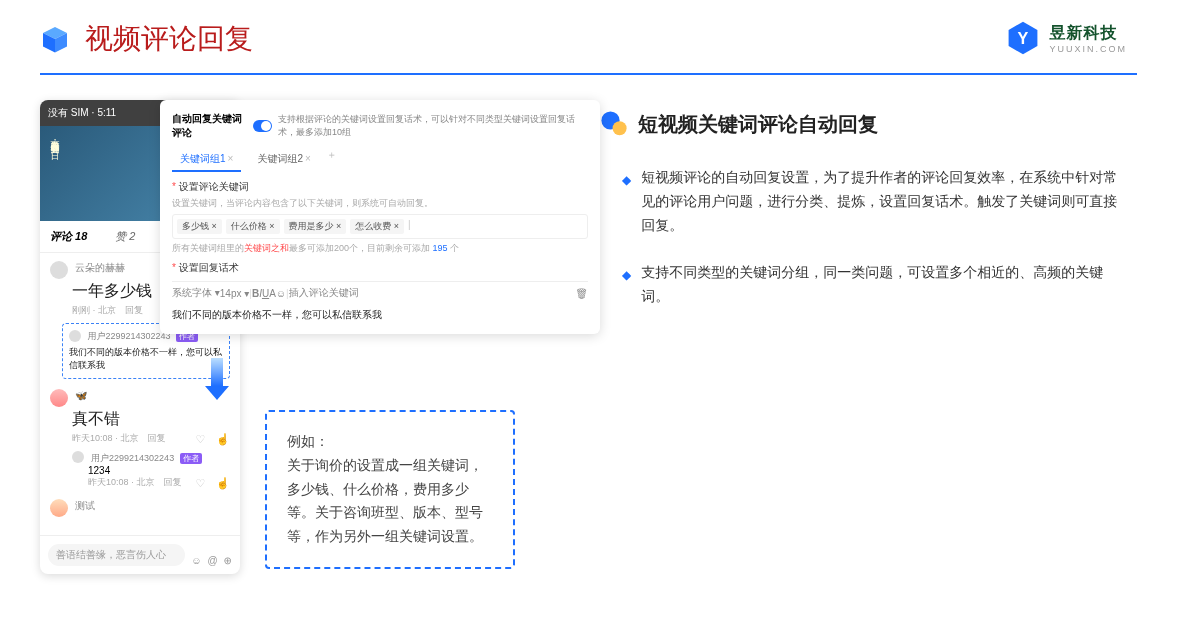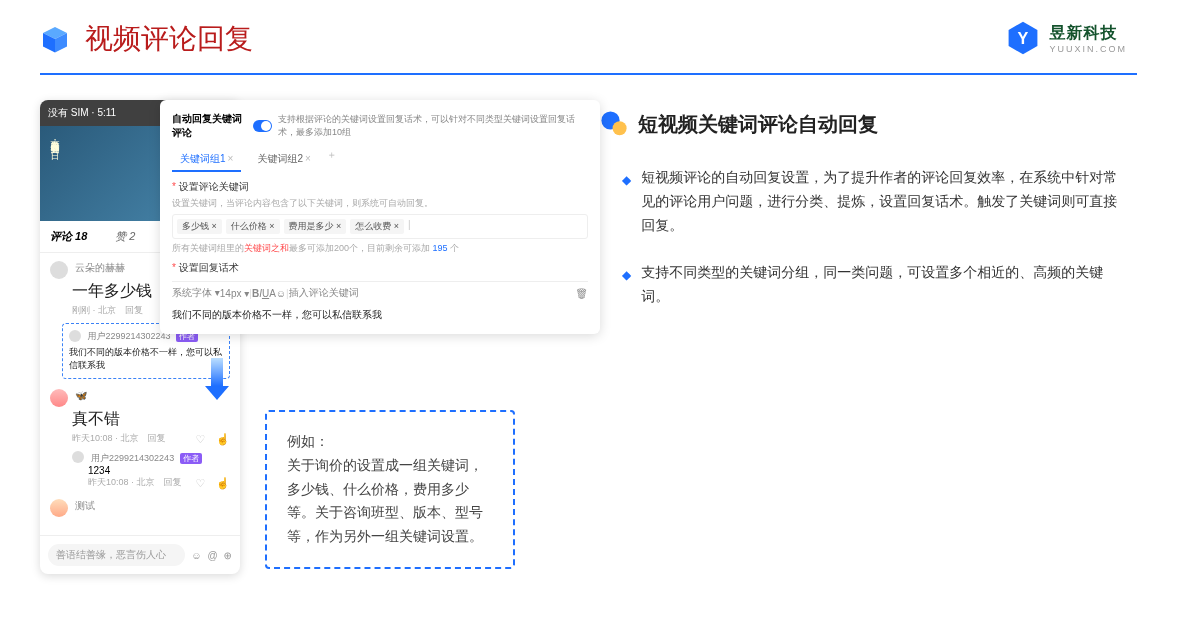--- a/index.html
+++ b/index.html
@@ -27,21 +27,21 @@
 .phone-tabs span.active { color: #000; font-weight: 600; }
 .phone-comments { padding: 8px 10px; }
 .pc-item { margin-bottom: 10px; }
 .pc-avatar { display: inline-block; width: 18px; height: 18px; background: #ddd; border-radius: 50%; vertical-align: top; margin-right: 4px; }
 .pc-name { font-size: 10px; color: #888; }
 .pc-text { font-size: 16px; color: #222; margin-left: 22px; margin-top: 2px; }
 .pc-meta { font-size: 9px; color: #aaa; margin-left: 22px; margin-top: 2px; }
 .pc-reply-box { margin-left: 12px; margin-top: 6px; border: 1px dashed #3b82f6; border-radius: 4px; padding: 6px; font-size: 9px; }
 .pc-reply-tag { display: inline-block; background: #8b5cf6; color: #fff; font-size: 8px; padding: 0 3px; border-radius: 2px; margin-left: 3px; }
 .pc-hearts { float: right; color: #ccc; font-size: 11px; }
-.phone-input { border-top: 1px solid #eee; padding: 8px; display: flex; align-items: center; gap: 6px; font-size: 10px; color: #999; }
+.phone-input { border-top: 1px solid #eee; padding: 8px; display: flex; align-items: flex-end; gap: 6px; font-size: 10px; color: #999; }
 .phone-input-field { flex: 1; background: #f5f5f5; border-radius: 12px; padding: 4px 8px; }
 
 .config-panel { position: absolute; left: 120px; top: 0; width: 440px; background: #fff; border-radius: 6px; box-shadow: 0 2px 12px rgba(0,0,0,0.15); padding: 12px; font-size: 10px; }
 .cp-row1 { display: flex; align-items: center; gap: 6px; margin-bottom: 8px; }
 .cp-toggle { width: 22px; height: 12px; background: #1e6fff; border-radius: 6px; position: relative; }
 .cp-toggle::after { content: ''; position: absolute; right: 1px; top: 1px; width: 10px; height: 10px; background: #fff; border-radius: 50%; }
 .cp-desc { color: #888; font-size: 9px; }
 .cp-tabs { display: flex; gap: 8px; margin-bottom: 8px; }
 .cp-tab { padding: 4px 8px; color: #666; }
 .cp-tab.active { color: #1e6fff; border-bottom: 2px solid #1e6fff; }

